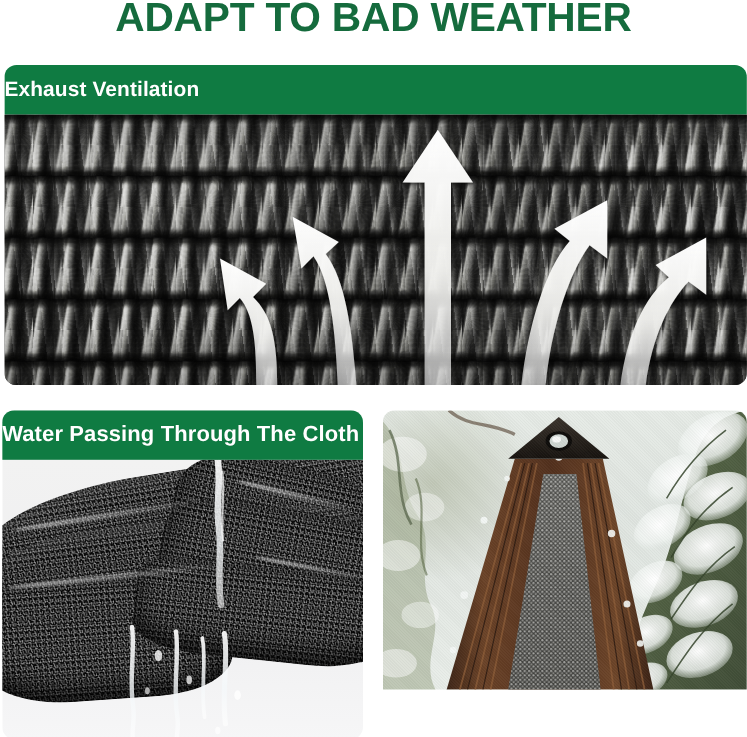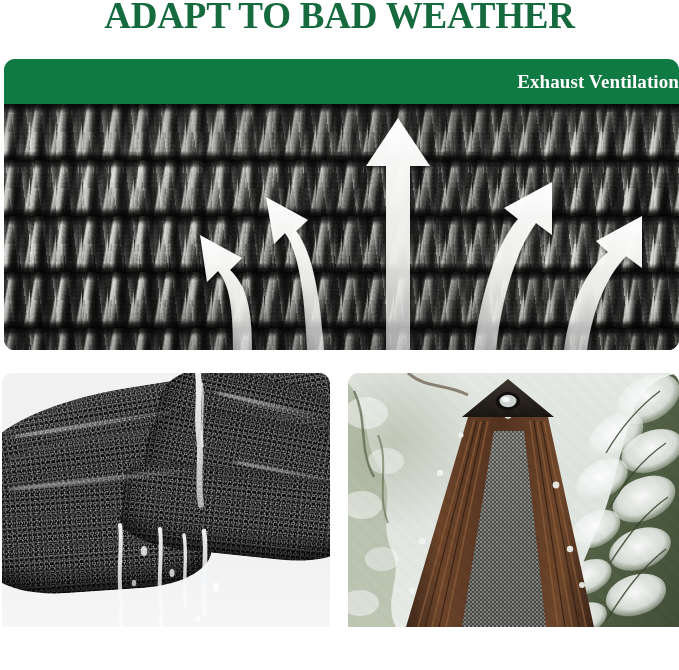--- a/index.html
+++ b/index.html
@@ -10,21 +10,20 @@
     overflow: hidden;
     background: #ffffff;
     font-family: "Liberation Sans", sans-serif;
   }
 
   #root {
     position: relative;
     width: 679px;
     height: 670px;
     background: #ffffff;
-    font-family: Liberation Serif, serif;
   }
 
   
   .page-title {
     position: absolute;
     left: 0;
     top: -6px;
     width: 679px;
     text-align: center;
     font-size: 37px;
@@ -66,21 +65,21 @@
   }
 
   
   .banner {
     position: relative;
     width: 100%;
     background: #0F7B42;
     color: #ffffff;
     display: flex;
     align-items: center;
-    justify-content: flex-end;
+    justify-content: flex-start;
     z-index: 5;
   }
   .panel-top .banner { height: 45px; }
   .panel-bottom-left .banner,
   .panel-bottom-right .banner { height: 45px; }
 
   .banner-label {
     font-size: 19px;
     font-weight: 700;
     letter-spacing: 0.1px;
@@ -321,20 +320,23 @@
         <g filter="url(#arrowShadow)">
           <path d="M560 246 C566 200, 582 166, 604 148 L592 137 L638 112 L638 164 L622 152
                    C604 171, 589 202, 583 246 Z" fill="url(#arrowFill)"></path>
         </g>
       </svg>
     </div>
   </div>
 
   <div class="panel panel-bottom-left">
 
+    <div class="banner">
+      <span class="banner-label">Water Passing Through The Cloth</span>
+    </div>
 
     <div class="photo">
       <div class="water-scene"></div>
 
       <div class="cloth-fold cloth-a"></div>
       <div class="cloth-fold cloth-b"></div>
       <div class="cloth-fold cloth-c"></div>
       <div class="cloth-fold cloth-d"></div>
       <div class="cloth-fold cloth-e"></div>
       <div class="cloth-fold cloth-f"></div>

